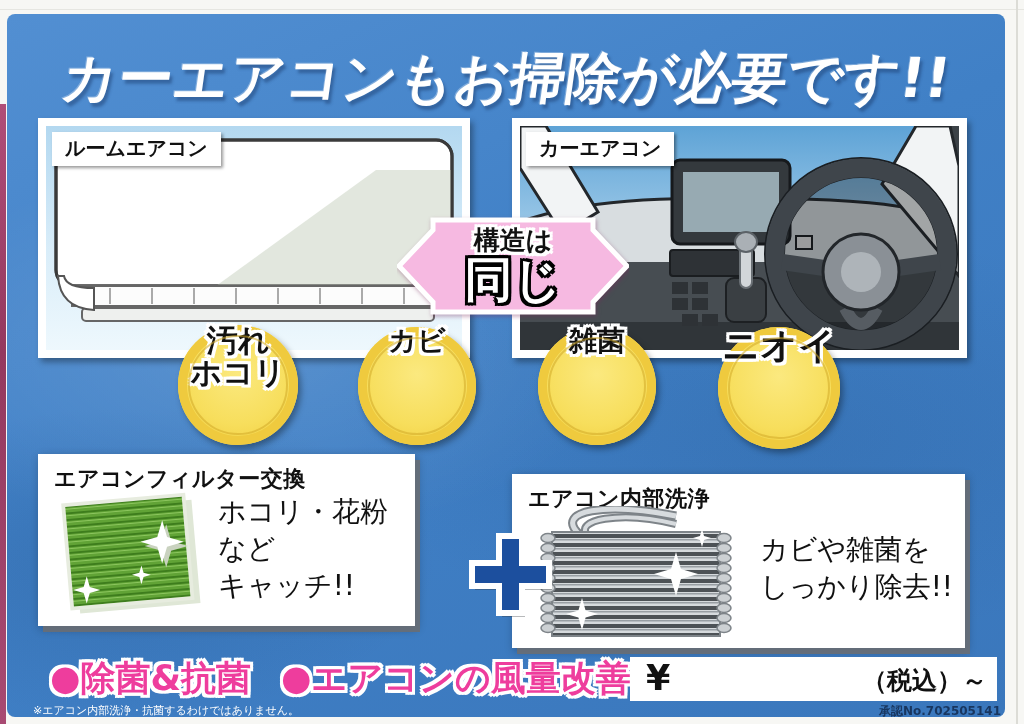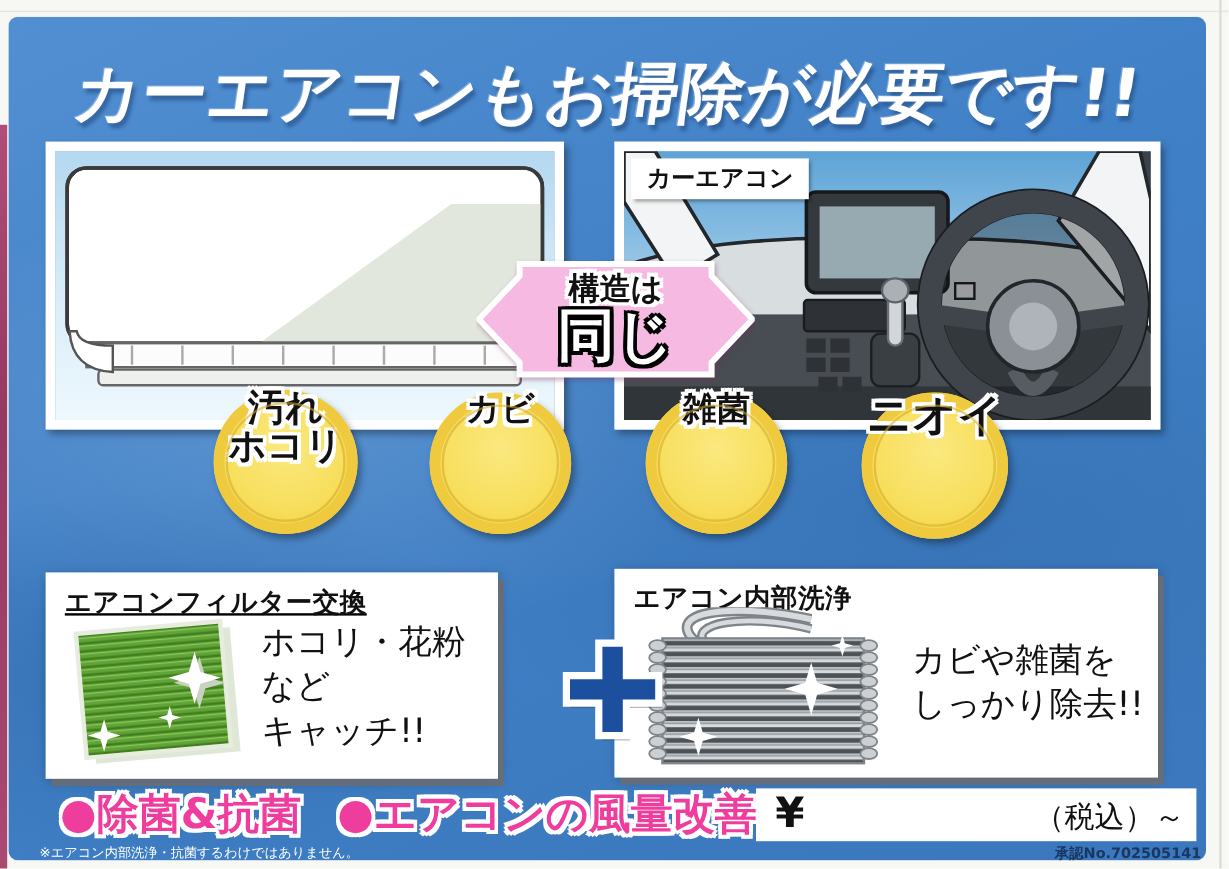--- a/index.html
+++ b/index.html
@@ -62,38 +62,38 @@
   .badge-2{left:351px;top:313px;width:118px;height:118px;}
   .badge-3{left:531px;top:313px;width:118px;height:118px;}
   .badge-4{left:711px;top:313px;width:122px;height:122px;}
   .badge-2 span,.badge-3 span{font-size:28px;}
   .badge-4 span{font-size:37px;}
   .badge span:empty{display:none;}
 
   
   .svc{position:absolute;background:#ffffff;z-index:2;
        box-shadow:5px 6px 0 rgba(105,110,116,.9), 2px 3px 9px rgba(0,0,0,.3);}
-  .svc-left{left:31px;top:463px;width:377px;height:172px;text-decoration:underline;}
+  .svc-left{left:31px;top:440px;width:377px;height:172px;}
   .svc-right{left:505px;top:460px;width:453px;height:174px;}
   .svc-title{margin:10px 0 0 16px;font-size:22px;font-weight:900;color:#111;letter-spacing:.5px;}
   .svc-art{position:absolute;display:block;}
   .filter-art{left:8px;top:36px;width:172px;height:132px;}
   .evap-art{left:12px;top:32px;width:228px;height:136px;}
   .svc-desc{position:absolute;color:#111;font-size:28px;font-weight:500;line-height:1.32;}
   .desc-left{left:180px;top:40px;}
   .desc-right{left:248px;top:58px;}
 
   .plus{position:absolute;left:455px;top:512px;width:94px;height:94px;z-index:7;}
 
   
   .features{position:absolute;left:18px;top:641px;z-index:3;display:flex;gap:30px;
             font-size:35px;font-weight:900;color:#ee3d9d;letter-spacing:0;white-space:nowrap;padding-left:25px;}
   .price-box{position:absolute;left:623px;top:643px;width:367px;height:44px;background:#ffffff;z-index:3;}
   .price-yen{position:absolute;left:16px;top:1px;font-size:35px;font-weight:700;color:#111;}
-  .price-suffix{position:absolute;right:10px;top:7px;font-size:25px;font-weight:400;color:#111;}
+  .price-suffix{position:absolute;right:10px;top:7px;font-size:25px;font-weight:700;color:#111;}
   .disclaimer{position:absolute;left:26px;top:689px;font-size:11px;color:#ffffff;z-index:3;}
   .approval{position:absolute;right:4px;top:689px;font-size:12px;font-weight:700;color:#18365f;z-index:3;}
 </style>
 </head>
 <body>
 
 <div class="canvas">
   <div class="scan-top-line"></div>
   <div class="scan-left-strip"></div>
   <div class="scan-right-line"></div>
@@ -119,20 +119,21 @@
           <line x1="148" y1="162" x2="148" y2="178"></line>
             <line x1="190" y1="162" x2="190" y2="178"></line>
           <line x1="232" y1="162" x2="232" y2="178"></line>
             <line x1="274" y1="162" x2="274" y2="178"></line>
           <line x1="316" y1="162" x2="316" y2="178"></line>
             <line x1="358" y1="162" x2="358" y2="178"></line>
         </g>
         <rect x="36" y="182" width="352" height="13" rx="4" fill="#eef0ee" stroke="#666" stroke-width="2"></rect>
         <path d="M12 150 Q14 182 48 184 L48 162 Q20 162 18 150 Z" fill="#ffffff" stroke="#555" stroke-width="2"></path>
       </svg>
+      <div class="panel-label">ルームエアコン</div>
     </div>
 
     <div class="panel panel-car">
       <svg class="panel-art" viewBox="0 0 439 224" preserveAspectRatio="none">
         <defs>
           <linearGradient id="sky" x1="0" y1="0" x2="0" y2="1">
             <stop offset="0" stop-color="#5ea3d6"></stop>
               <stop offset="0.7" stop-color="#bcdcf1"></stop>
             <stop offset="1" stop-color="#e8f5fc"></stop>
           </linearGradient>

